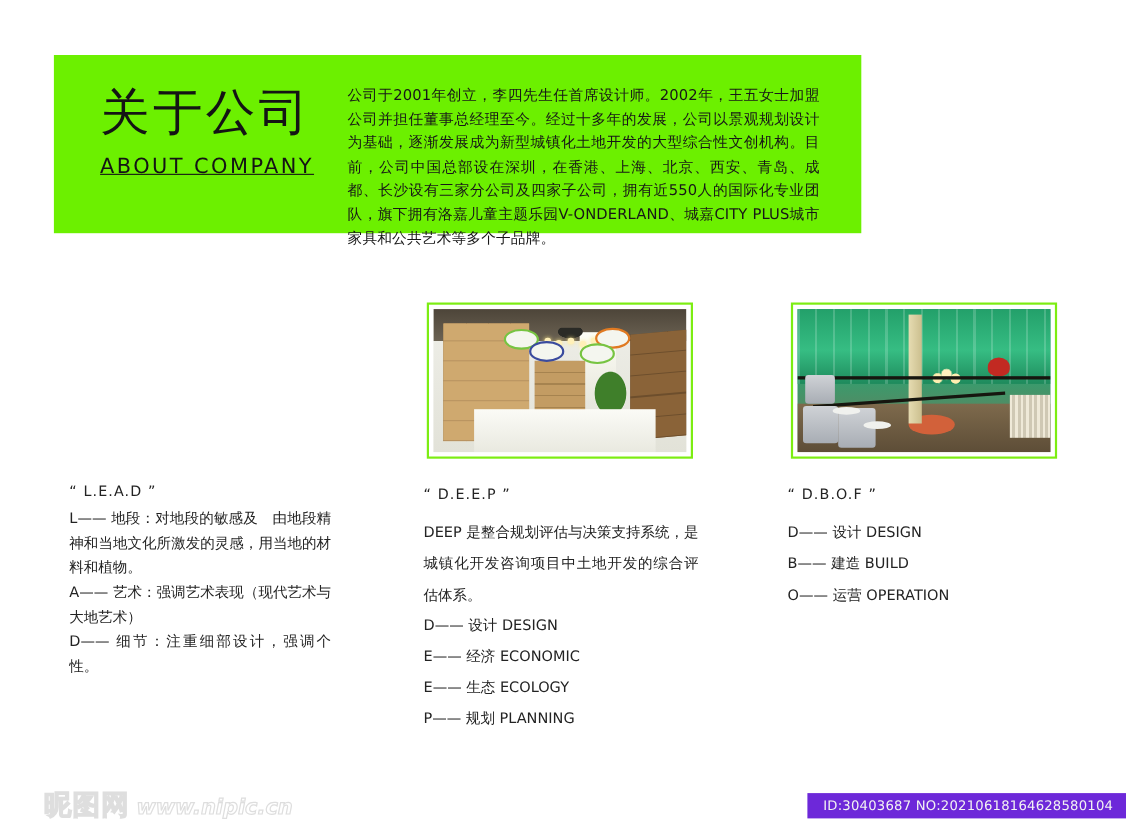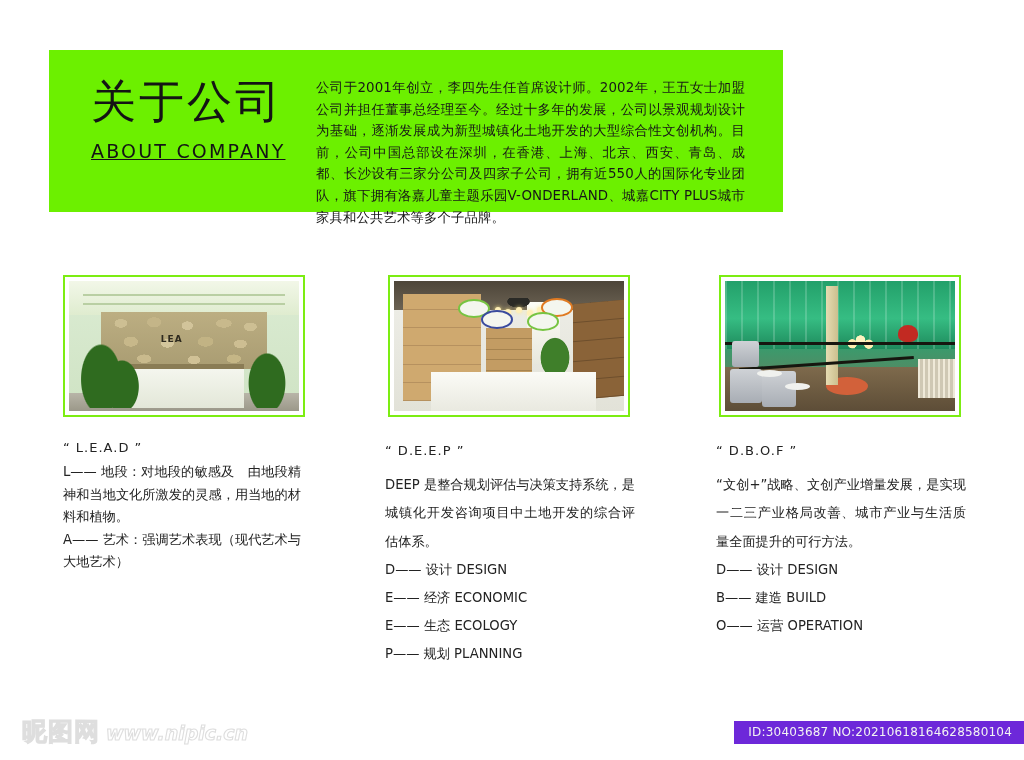--- a/index.html
+++ b/index.html
@@ -275,21 +275,21 @@
   .col-body p {
     margin: 0;
     text-align: justify;
     text-justify: inter-character;
   }
   .col-item { margin: 0; white-space: nowrap; }
 
   
   .wm-logo {
     position: absolute;
-    left: 22px;
+    left: 40px;
     bottom: 16px;
     font-size: 25px;
     font-weight: 700;
     letter-spacing: 1px;
     color: transparent;
     -webkit-text-stroke: 1.2px #dedede;
     line-height: 1;
     white-space: nowrap;
     user-select: none;
   }
@@ -322,35 +322,20 @@
     <div class="banner-title-cn">关于公司</div>
     <div class="banner-title-en">ABOUT COMPANY</div>
   </div>
   <div class="banner-right">
     <div class="banner-paragraph">公司于2001年创立，李四先生任首席设计师。2002年，王五女士加盟公司并担任董事总经理至今。经过十多年的发展，公司以景观规划设计为基础，逐渐发展成为新型城镇化土地开发的大型综合性文创机构。目前，公司中国总部设在深圳，在香港、上海、北京、西安、青岛、成都、长沙设有三家分公司及四家子公司，拥有近550人的国际化专业团队，旗下拥有洛嘉儿童主题乐园V-ONDERLAND、城嘉CITY PLUS城市家具和公共艺术等多个子品牌。</div>
   </div>
 </div>
 
 <div class="photo-row">
 
-  <div class="photo-card c1">
-    <div class="photo-inner ph1">
-      <div class="ceiling"></div>
-      <div class="beam" style="top:10%"></div>
-      <div class="beam" style="top:17%"></div>
-      <div class="stonewall">
-        <div class="logo">LEA</div>
-      </div>
-      <div class="floor"></div>
-      <div class="counter"></div>
-      <div class="plant plantL"></div>
-      <div class="plant plantL2"></div>
-      <div class="plant plantR"></div>
-    </div>
-  </div>
 
   <div class="photo-card c2">
     <div class="photo-inner ph2">
       <div class="ceil2"></div>
       <div class="window"></div>
       <div class="shelfL"></div>
       <div class="shelfMid"></div>
       <div class="shelfR"></div>
       <div class="chandelier">
         <div class="bulb" style="left:8%;top:48%"></div>
@@ -387,38 +372,38 @@
     </div>
   </div>
 
 </div>
 
 <div class="col c1">
   <div class="col-title">“ L.E.A.D ”</div>
   <div class="col-body">
     <p>L—— 地段：对地段的敏感及　由地段精神和当地文化所激发的灵感，用当地的材料和植物。</p>
     <p>A—— 艺术：强调艺术表现（现代艺术与大地艺术）</p>
+    <p>D—— 细节：注重细部设计，强调个性。</p>
   </div>
 </div>
 
 <div class="col c2">
   <div class="col-title">“ D.E.E.P ”</div>
   <div class="col-body">
     <p>DEEP 是整合规划评估与决策支持系统，是城镇化开发咨询项目中土地开发的综合评估体系。</p>
     <p class="col-item">D—— 设计 DESIGN</p>
     <p class="col-item">E—— 经济 ECONOMIC</p>
     <p class="col-item">E—— 生态 ECOLOGY</p>
     <p class="col-item">P—— 规划 PLANNING</p>
   </div>
 </div>
 
 <div class="col c3">
   <div class="col-title">“ D.B.O.F ”</div>
   <div class="col-body">
-    <p>“文创+”战略、文创产业增量发展，是实现一二三产业格局改善、城市产业与生活质量全面提升的可行方法。</p>
     <p class="col-item">D—— 设计 DESIGN</p>
     <p class="col-item">B—— 建造 BUILD</p>
     <p class="col-item">O—— 运营 OPERATION</p>
   </div>
 </div>
 
 <div class="wm-logo">
   <span>昵图网</span><span class="wm-url">www.nipic.cn</span>
 </div>
 

